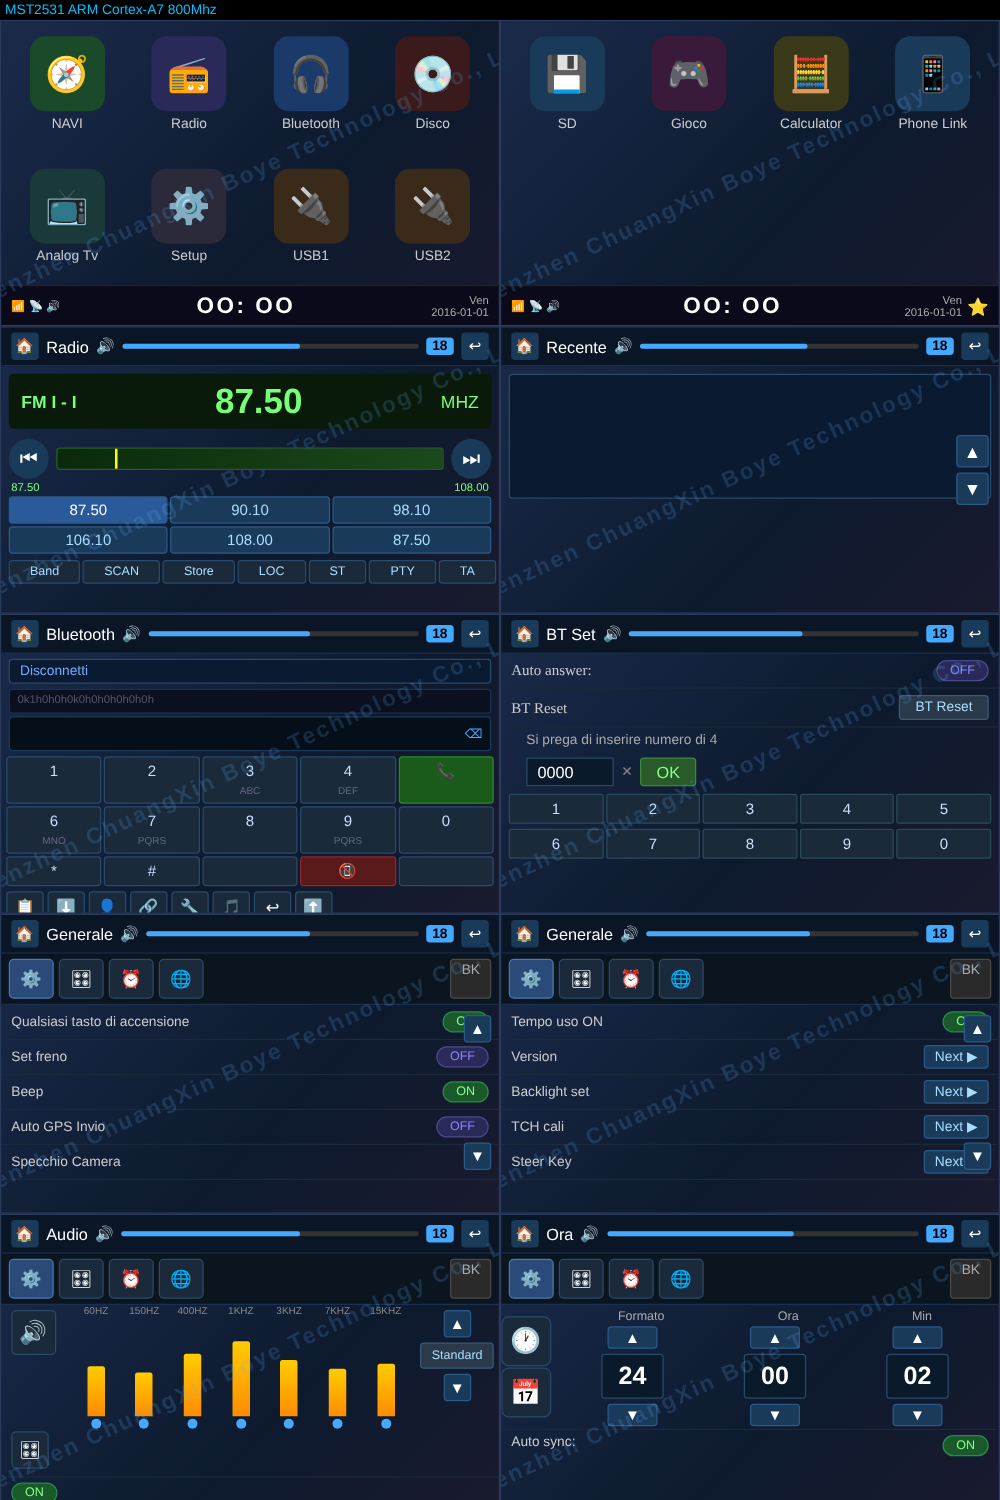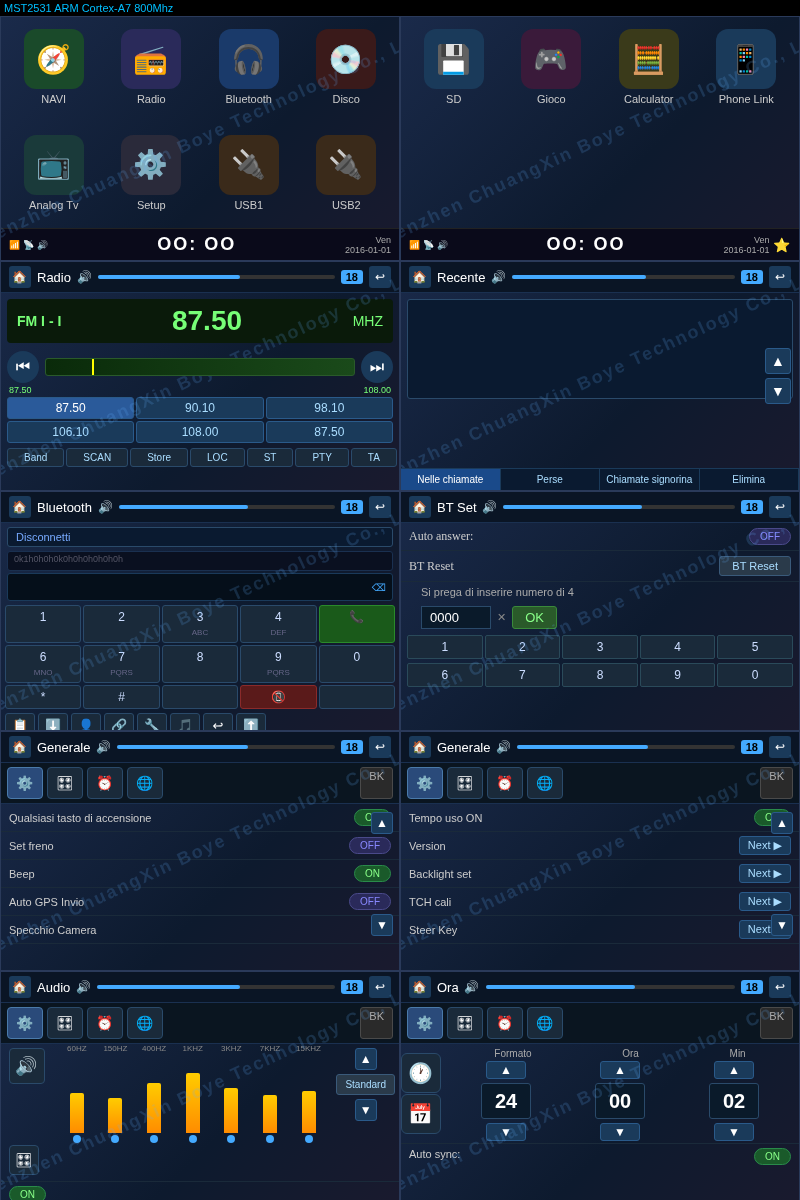--- a/index.html
+++ b/index.html
@@ -731,26 +731,20 @@
           <div class="slider-fill"></div>
         </div>
       <span class="num-badge">18</span>
       <div class="back-btn">↩</div>
     </div>
     <div class="recente-list"></div>
     <div class="nav-arrows">
       <div class="nav-arr">▲</div>
       <div class="nav-arr">▼</div>
     </div>
-    <div class="tab-bar" id="recente-tabs">
-        <div class="tab-item active">Nelle chiamate</div>
-        <div class="tab-item">Perse</div>
-        <div class="tab-item">Chiamate signorina</div>
-        <div class="tab-item">Elimina</div>
-      </div>
   </div>
 </div>
 
 <div class="grid-2">
 
   <div class="panel bt-panel" style="height:240px;">
     <div class="watermark">Shenzhen ChuangXin Boye Technology Co., Ltd.</div>
     <div class="panel-header">
       <div class="home-btn">🏠</div>
       <span>Bluetooth</span>

